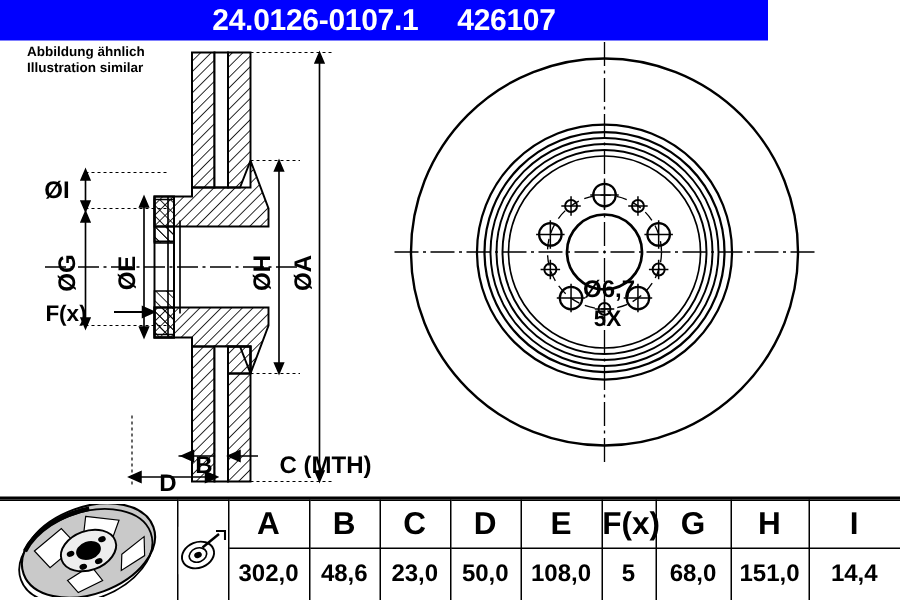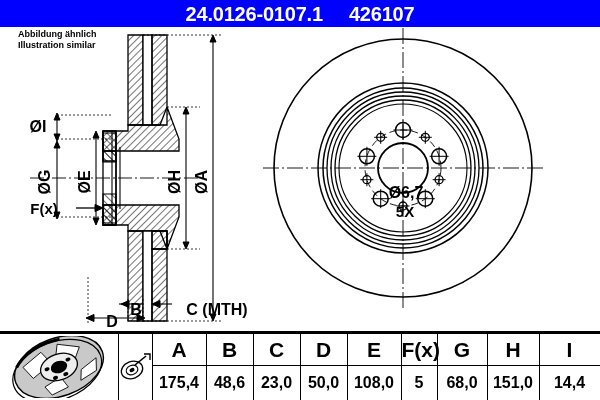--- a/index.html
+++ b/index.html
@@ -13,21 +13,21 @@
   #page {
     position: relative;
     width: 600px; height: 400px;
     background: #ffffff;
   }
 
   
   #header {
     position: absolute;
     left: 0; top: 0;
-    width: 600px; height: 27px;
+    width: 512px; height: 27px;
     background: #0000ff;
     display: flex;
     align-items: center;
     justify-content: center;
     gap: 26px;
   }
   #header .htext {
     color: #ffffff;
     font-size: 20px;
     font-weight: bold;
@@ -352,21 +352,21 @@
         <td style="width:47px">B</td>
         <td style="width:47px">C</td>
         <td style="width:47px">D</td>
         <td style="width:54px">E</td>
         <td class="fx" style="width:36px">F(x)</td>
         <td style="width:50px">G</td>
         <td style="width:52px">H</td>
         <td style="width:61px">I</td>
       </tr>
       <tr class="val">
-        <td>175,4</td>
+        <td>302,0</td>
         <td>48,6</td>
         <td>23,0</td>
         <td>50,0</td>
         <td>108,0</td>
         <td>5</td>
         <td>68,0</td>
         <td>151,0</td>
         <td>14,4</td>
       </tr>
     </tbody>

